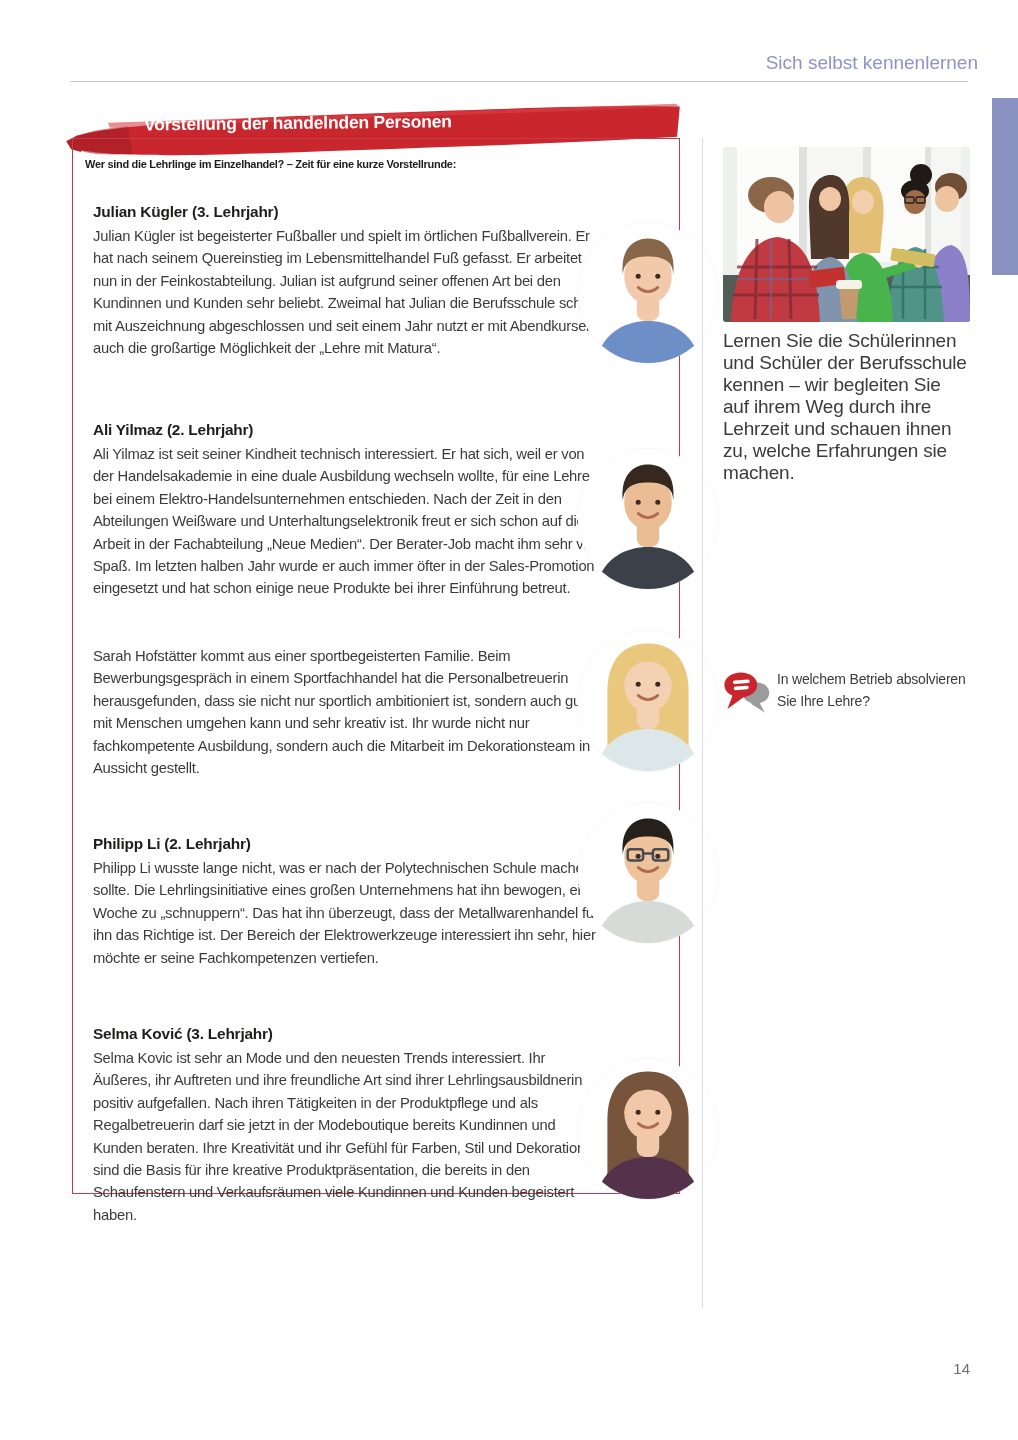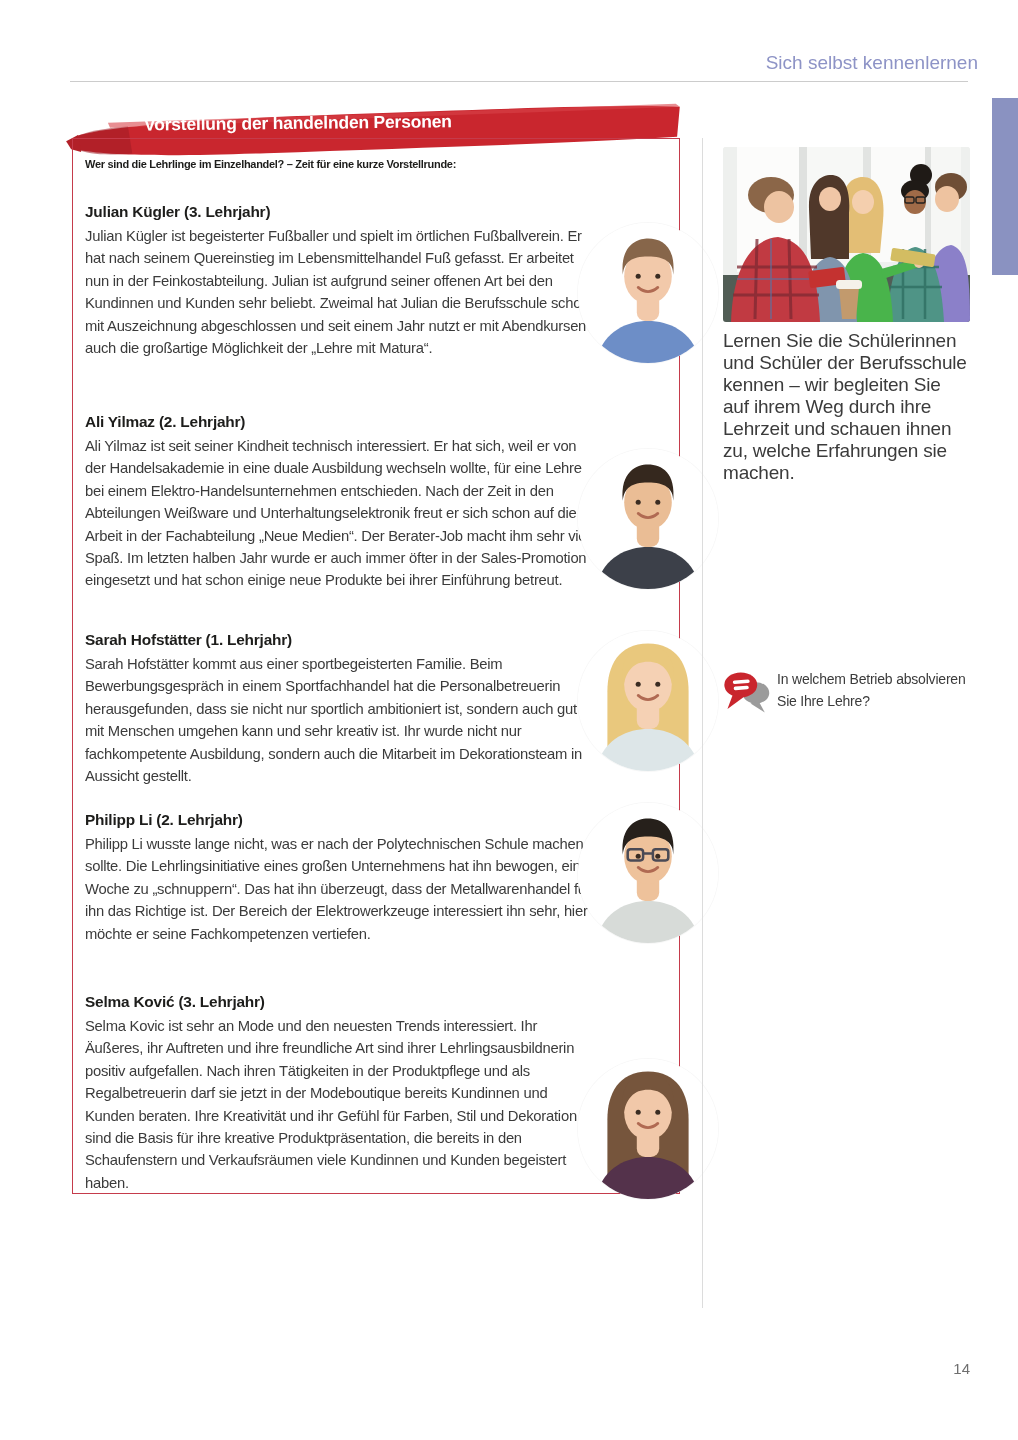--- a/index.html
+++ b/index.html
@@ -27,21 +27,21 @@
   }
   .content-box{
     position:absolute;left:72px;top:138px;width:608px;height:1056px;
     border:1.5px solid #c53b4b;box-sizing:border-box;
     padding:14px 12px 0 12px;background:transparent;
   }
   .intro{
     font-weight:bold;font-size:11px;line-height:22px;color:#1d1d1b;
     margin:0 0 26px 0;letter-spacing:-0.3px;white-space:nowrap;
   }
-  .profile{position:relative;margin:0;overflow:visible;}
+  .profile{position:relative;margin:8px;overflow:visible;}
   .profile h3{
     font-size:15.4px;line-height:22px;color:#1d1d1b;margin:0;font-weight:bold;
     letter-spacing:-0.2px;
   }
   .profile p{
     font-size:14.8px;line-height:22.4px;margin:2px 0 0 0;width:508px;
     letter-spacing:-0.25px;color:#3b3b3b;
   }
   .avatar{
     position:absolute;width:140px;height:140px;border-radius:50%;overflow:hidden;
@@ -91,21 +91,20 @@
   <div id="profiles">
       <div class="profile" style="height: 210px;">
         <h3>Julian Kügler (3. Lehrjahr)</h3>
         <p>Julian Kügler ist begeisterter Fußballer und spielt im örtlichen Fußballverein. Er hat nach seinem Quereinstieg im Lebensmittelhandel Fuß gefasst. Er arbeitet nun in der Feinkostabteilung. Julian ist aufgrund seiner offenen Art bei den Kundinnen und Kunden sehr beliebt. Zweimal hat Julian die Berufsschule schon mit Auszeichnung abgeschlossen und seit einem Jahr nutzt er mit Abendkursen auch die großartige Möglichkeit der „Lehre mit Matura“.</p>
       </div>
       <div class="profile" style="height: 218px;">
         <h3>Ali Yilmaz (2. Lehrjahr)</h3>
         <p>Ali Yilmaz ist seit seiner Kindheit technisch interessiert. Er hat sich, weil er von der Handelsakademie in eine duale Ausbildung wechseln wollte, für eine Lehre bei einem Elektro-Handelsunternehmen entschieden. Nach der Zeit in den Abteilungen Weißware und Unterhaltungselektronik freut er sich schon auf die Arbeit in der Fachabteilung „Neue Medien“. Der Berater-Job macht ihm sehr viel Spaß. Im letzten halben Jahr wurde er auch immer öfter in der Sales-Promotion eingesetzt und hat schon einige neue Produkte bei ihrer Einführung betreut.</p>
       </div>
       <div class="profile" style="height: 180px;">
-        <h3>Sarah Hofstätter (1. Lehrjahr)</h3>
         <p>Sarah Hofstätter kommt aus einer sportbegeisterten Familie. Beim Bewerbungsgespräch in einem Sportfachhandel hat die Personalbetreuerin herausgefunden, dass sie nicht nur sportlich ambitioniert ist, sondern auch gut mit Menschen umgehen kann und sehr kreativ ist. Ihr wurde nicht nur fachkompetente Ausbildung, sondern auch die Mitarbeit im Dekorationsteam in Aussicht gestellt.</p>
       </div>
       <div class="profile" style="height: 182px;">
         <h3>Philipp Li (2. Lehrjahr)</h3>
         <p>Philipp Li wusste lange nicht, was er nach der Polytechnischen Schule machen sollte. Die Lehrlingsinitiative eines großen Unternehmens hat ihn bewogen, eine Woche zu „schnuppern“. Das hat ihn überzeugt, dass der Metallwarenhandel für ihn das Richtige ist. Der Bereich der Elektrowerkzeuge interessiert ihn sehr, hier möchte er seine Fachkompetenzen vertiefen.</p>
       </div>
       <div class="profile" style="height: 200px;">
         <h3>Selma Ković (3. Lehrjahr)</h3>
         <p>Selma Kovic ist sehr an Mode und den neuesten Trends interessiert. Ihr Äußeres, ihr Auftreten und ihre freundliche Art sind ihrer Lehrlingsausbildnerin positiv aufgefallen. Nach ihren Tätigkeiten in der Produktpflege und als Regalbetreuerin darf sie jetzt in der Modeboutique bereits Kundinnen und Kunden beraten. Ihre Kreativität und ihr Gefühl für Farben, Stil und Dekoration sind die Basis für ihre kreative Produktpräsentation, die bereits in den Schaufenstern und Verkaufsräumen viele Kundinnen und Kunden begeistert haben.</p>
       </div>

